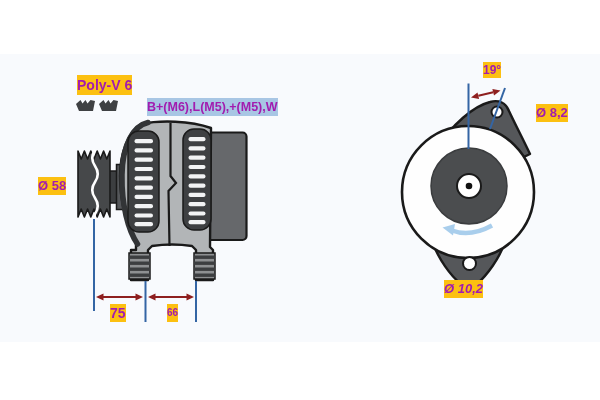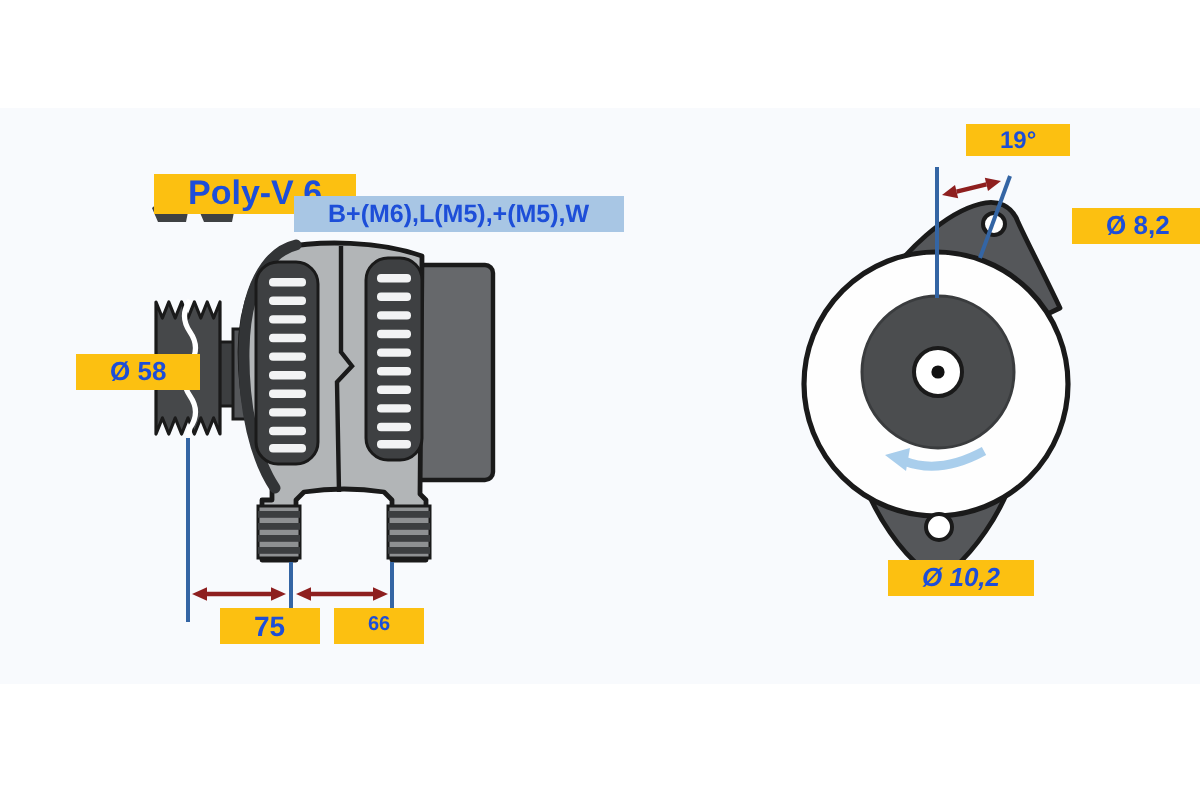--- a/index.html
+++ b/index.html
@@ -6,22 +6,22 @@
   #stage {
     position:relative; width:600px; height:400px; background:#ffffff;
     font-family:"Liberation Sans", sans-serif; overflow:hidden;
   }
   #band {
     position:absolute; left:0; top:54px; width:600px; height:288px;
     background:#f8fafd;
   }
   svg { position:absolute; left:0; top:0; }
   .tag {
-    position:absolute; background:var(--label-yellow,#fcc011); color:#1d4ed8;
-    font-weight:bold; font-size:13px; line-height:16px; padding:1px 17px;
+    position:absolute; background:var(--label-yellow,#fcc011); color:#a21caf;
+    font-weight:bold; font-size:13px; line-height:16px; padding:1px 0;
     white-space:nowrap;
   }
   .tag.blue { background:var(--label-blue,#a8c6e4); }
   .outline { stroke:#1a1a1a; stroke-linejoin:round; }
   .dim-blue { stroke:var(--dimension-line-blue,#3465a4); stroke-width:2; }
   .red-line { stroke:var(--dimension-arrow-red,#8e1f1f); stroke-width:2.2; }
   .red-head { fill:var(--dimension-arrow-red,#8e1f1f); }
   .rot-line { stroke:var(--rotation-arrow-blue,#a9ceec); }
   .rot-head { fill:var(--rotation-arrow-blue,#a9ceec); }
   .slot { fill:#f2f3f4; }
@@ -157,21 +157,21 @@
       <g>
         <line class="dim-blue" x1="468.5" y1="83.5" x2="468.5" y2="149"></line>
         <line class="dim-blue" x1="505" y1="88" x2="490" y2="129"></line>
         <line class="red-line" x1="478.3" y1="95.8" x2="493.2" y2="92.2"></line>
         <polygon class="red-head" points="471,97.5 479.1,99.1 477.5,92.5"></polygon>
         <polygon class="red-head" points="500.5,90.5 494,95.5 492.4,88.9"></polygon>
       </g>
     </g>
   </svg>
 
-  <div class="tag" style="left:77px; top:87px; font-size:17px; line-height:18px;">Poly-V 6</div>
+  <div class="tag" style="left:77px; top:75px; font-size:14px; line-height:18px;">Poly-V 6</div>
 
   <div class="tag blue" style="left:147px; top:98px; font-size:12.5px;">B+(M6),L(M5),+(M5),W</div>
 
   <div class="tag" style="left:38px; top:177px;">Ø 58</div>
 
   <div class="tag" style="left:110px; top:304px; font-size:14px;">75</div>
 
   <div class="tag" style="left:167px; top:304px; font-size:10px;">66</div>
 
   <div class="tag" style="left:483px; top:62px; font-size:12px; line-height:14px;">19°</div>

